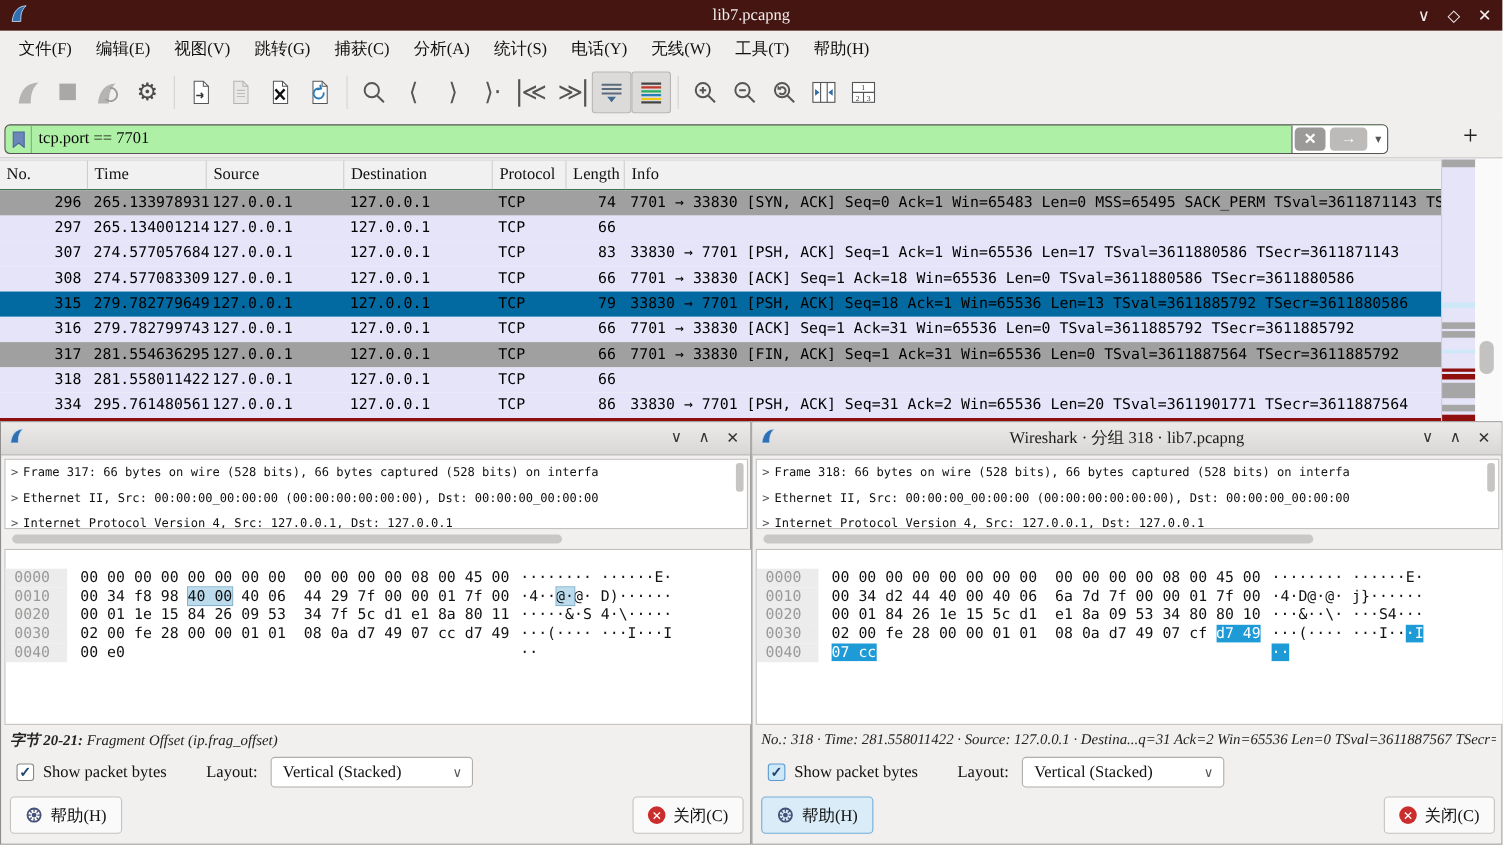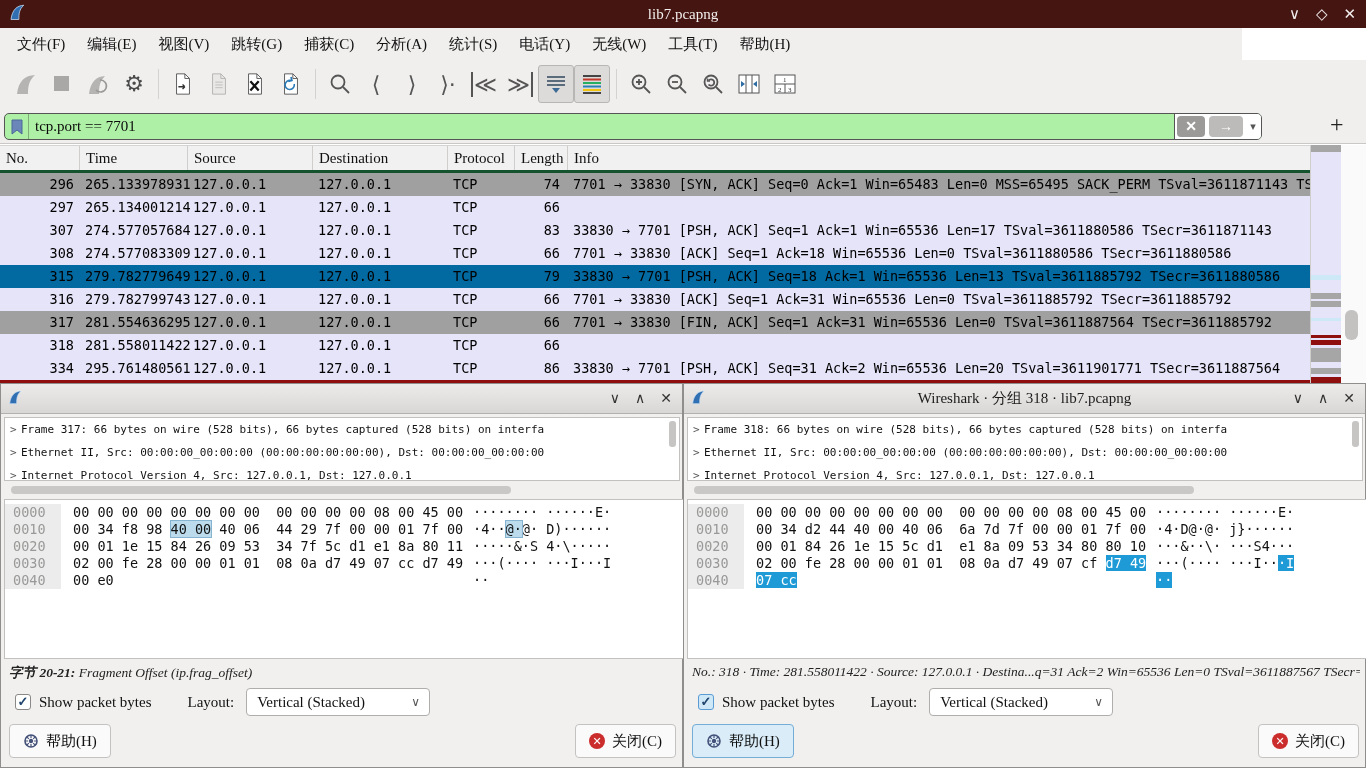--- a/index.html
+++ b/index.html
@@ -6,21 +6,21 @@
   html,body { width:1366px; height:768px; overflow:hidden; }
   body { font-family:"Liberation Serif","DejaVu Serif",serif; background:#fff; position:relative; }
 
   
   #titlebar { position:absolute; left:0; top:0; width:1366px; height:28px; background:#451512; color:#f3efee; display:flex; align-items:center; }
   #titlebar .fin { margin-left:8px; }
   #titlebar .wtitle { position:absolute; left:0; right:0; text-align:center; font-size:15px; }
   #titlebar .wctrls { position:absolute; right:10px; top:0; height:28px; display:flex; gap:16px; align-items:center; font-size:15px; }
   #titlebar .wctrls span { cursor:default; }
 
-  #menubar { position:absolute; left:0; top:28px; width:1242px; height:32px; background:#f0efee; display:flex; align-items:center; padding-left:6px; font-size:15px; color:#111; }
+  #menubar { position:absolute; left:0; top:28px; width:1366px; height:32px; background:#f0efee; display:flex; align-items:center; padding-left:6px; font-size:15px; color:#111; }
   #menubar .mitem { padding:4px 11px; }
 
   #toolbar { position:absolute; left:0; top:60px; width:1366px; height:48px; background:#f0efee; display:flex; align-items:center; padding-left:8px; }
   .tbtn { width:36px; height:38px; display:flex; align-items:center; justify-content:center; border:1px solid transparent; border-radius:3px; }
   .tbtn.active { background:#dcdbda; border-color:#b7b6b5; }
   .tsep { width:1px; height:30px; background:#d3d2d1; margin:0 6px; }
   .tglyph { font-size:20px; color:#4a4a4a; line-height:1; }
   .chev { font-size:22px; color:#555; font-family:"DejaVu Sans",sans-serif; }
 
   #filterbar { position:absolute; left:0; top:108px; width:1366px; height:36px; background:#f0efee; border-bottom:1px solid #c9c8c7; display:flex; align-items:center; }
@@ -28,21 +28,21 @@
   #filterfield .bookmark-box { width:24px; height:27px; display:flex; align-items:center; justify-content:center; border-right:1px solid #7fae78; }
   #filtertext { flex:1; font-size:15px; color:#0a0a0a; padding-left:6px; background:transparent; border:none; outline:none; font-family:"Liberation Serif","DejaVu Serif",serif; }
   #filterbtns { display:flex; align-items:center; height:27px; background:#fff; border-left:1px solid #555; }
   .fbtn { width:28px; height:21px; margin:0 2px; border-radius:4px; color:#fff; font-size:14px; font-weight:bold; display:flex; align-items:center; justify-content:center; }
   .fbtn.x { background:#9b9a99; }
   .fbtn.go { background:#bcbbba; width:34px; }
   .fcaret { width:16px; color:#555; font-size:11px; text-align:center; }
   #filter-add { position:absolute; left:1330px; top:3px; font-size:24px; color:#222; }
 
   
-  #plheader { position:absolute; left:0; top:145px; width:1310px; height:28px; background:#f2f1f1; border-top:1px solid #d5d4d3; border-bottom:3px solid #14532d; display:flex; font-size:15px; color:#111; align-items:center; }
+  #plheader { position:absolute; left:0; top:145px; width:1310px; height:28px; background:#f2f1f1; border-top:1px solid #d5d4d3; border-bottom:1px solid #14532d; display:flex; font-size:15px; color:#111; align-items:center; }
   #plheader span { height:100%; display:flex; align-items:center; padding-left:6px; border-right:1px solid #cfcecd; }
   #packetrows { position:absolute; left:0; top:173px; width:1310px; }
   .prow { display:flex; height:23px; line-height:23px; font-family:"DejaVu Sans Mono","Liberation Mono",monospace; font-size:13.5px; color:#000; white-space:nowrap; overflow:hidden; }
   .prow.lav { background:#e6e4f9; }
   .prow.gray { background:#a0a0a0; }
   .prow.sel { background:#0369a1; }
   .c-no   { width:80px;  text-align:right; padding-right:6px; }
   .c-time { width:108px; padding-left:5px; }
   .c-src  { width:125px; padding-left:5px; }
   .c-dst  { width:135px; padding-left:5px; }
@@ -64,21 +64,21 @@
   .dtitle { position:relative; height:30px; background:linear-gradient(#edebea,#d9d7d5); border-bottom:1px solid #b3b1af; display:flex; align-items:center; }
   .dtitle .fin { margin-left:6px; }
   .dtitle .ttext { position:absolute; left:0; right:0; text-align:center; font-size:15px; color:#1b1b1b; }
   .dtitle .dctrls { position:absolute; right:10px; display:flex; gap:15px; font-size:14px; color:#333; }
   .treewrap { position:absolute; left:3px; top:33px; width:676px; height:64px; background:#fff; border:1px solid #c2c1c0; overflow:hidden; }
   .trow { height:23px; line-height:23px; font-family:"DejaVu Sans Mono","Liberation Mono",monospace; font-size:11px; color:#111; white-space:nowrap; }
   .trow .exp { display:inline-block; width:16px; padding-left:5px; color:#555; }
   .tvsb { position:absolute; right:3px; top:3px; width:7px; height:26px; background:#c6c5c4; border-radius:3px; }
   .hsb { position:absolute; left:3px; top:100px; width:676px; height:12px; }
   .hsb .pill { position:absolute; left:7px; top:2px; width:500px; height:8px; background:#c9c8c7; border-radius:4px; }
-  .hexwrap { position:absolute; left:3px; top:115px; width:804px; height:160px; background:#fff; border:1px solid #c2c1c0; padding-top:4px; }
+  .hexwrap { position:absolute; left:3px; top:115px; width:804px; height:160px; background:#fff; border:1px solid #c2c1c0; padding-top:17px; }
   .hexrow { height:17px; line-height:17px; font-family:"DejaVu Sans Mono","Liberation Mono",monospace; font-size:13.5px; white-space:pre; display:flex; }
   .hexrow .off { width:56px; background:#ececec; color:#9a9998; padding-left:8px; }
   .hexrow .hx { padding-left:12px; width:412px; color:#111; }
   .hexrow .as { color:#111; }
   .hl-soft { background:#bcdcee; outline:1px solid #86b3cf; }
   .hl-strong { background:#1e9ad6; color:#fff; }
   .dstatus { position:absolute; left:8px; top:280px; width:668px; height:20px; font-size:13.5px; color:#222; font-style:italic; white-space:nowrap; overflow:hidden; }
   .dstatus b { font-style:italic; }
   .dctl { position:absolute; left:0; top:302px; width:683px; height:32px; display:flex; align-items:center; font-size:15px; color:#111; }
   .cb { width:16px; height:16px; border:1px solid #8a8988; border-radius:3px; background:#fff; margin-left:14px; display:flex; align-items:center; justify-content:center; font-size:13px; color:#20456e; font-weight:bold; }

